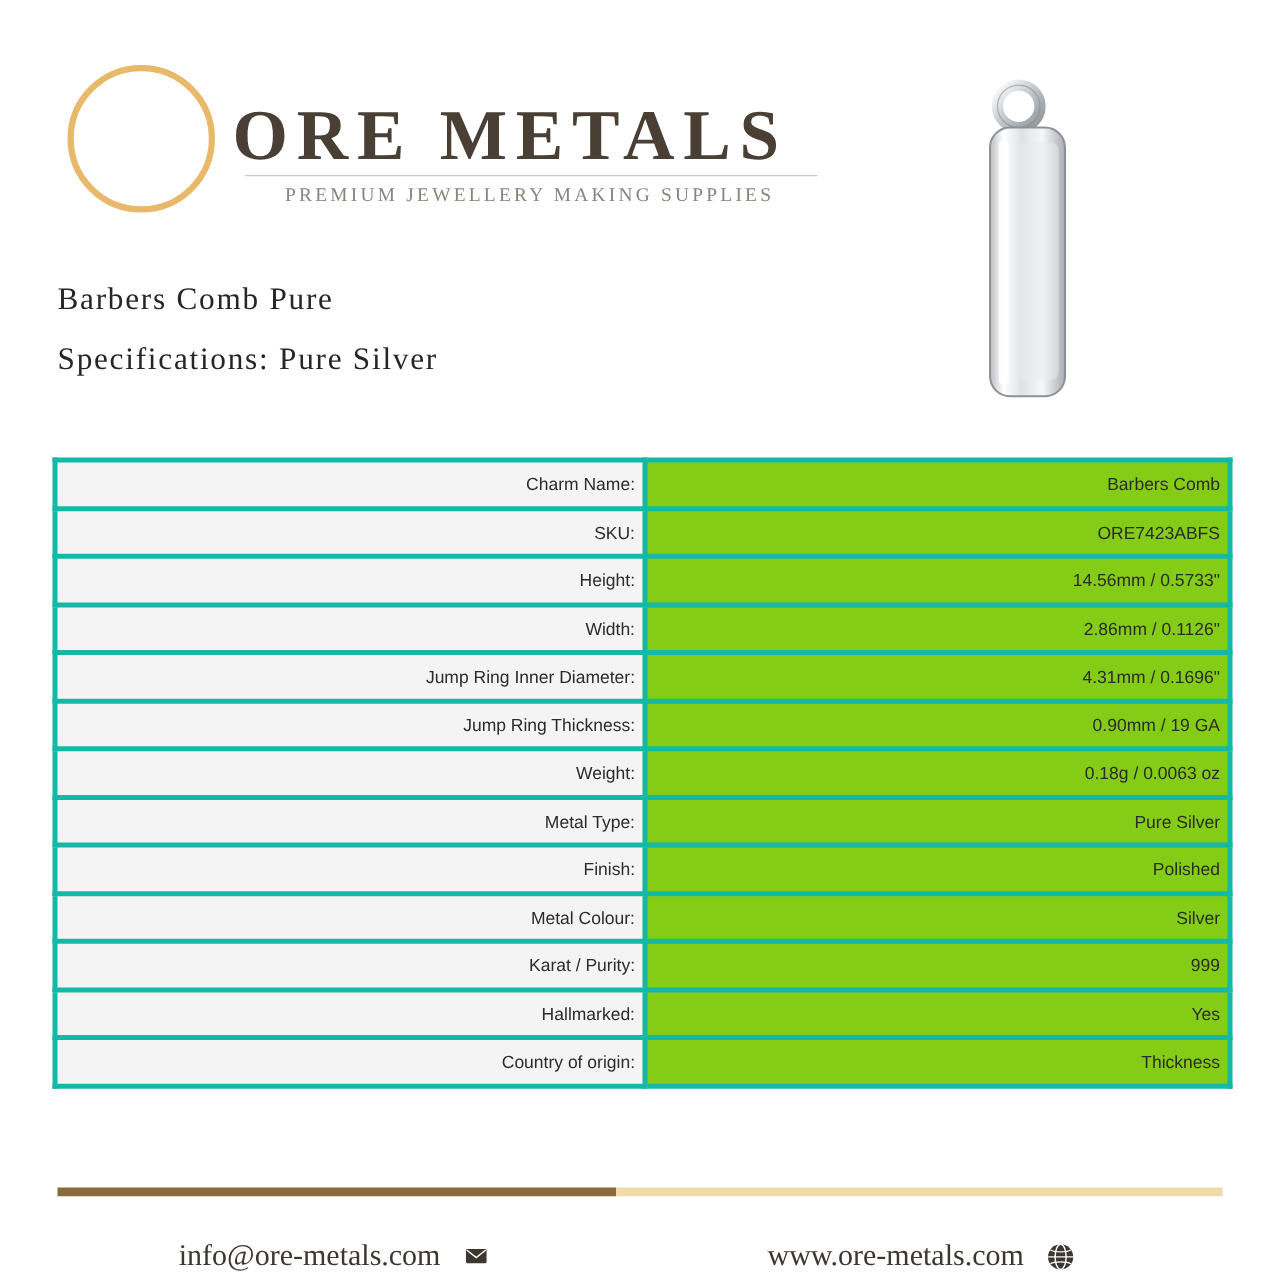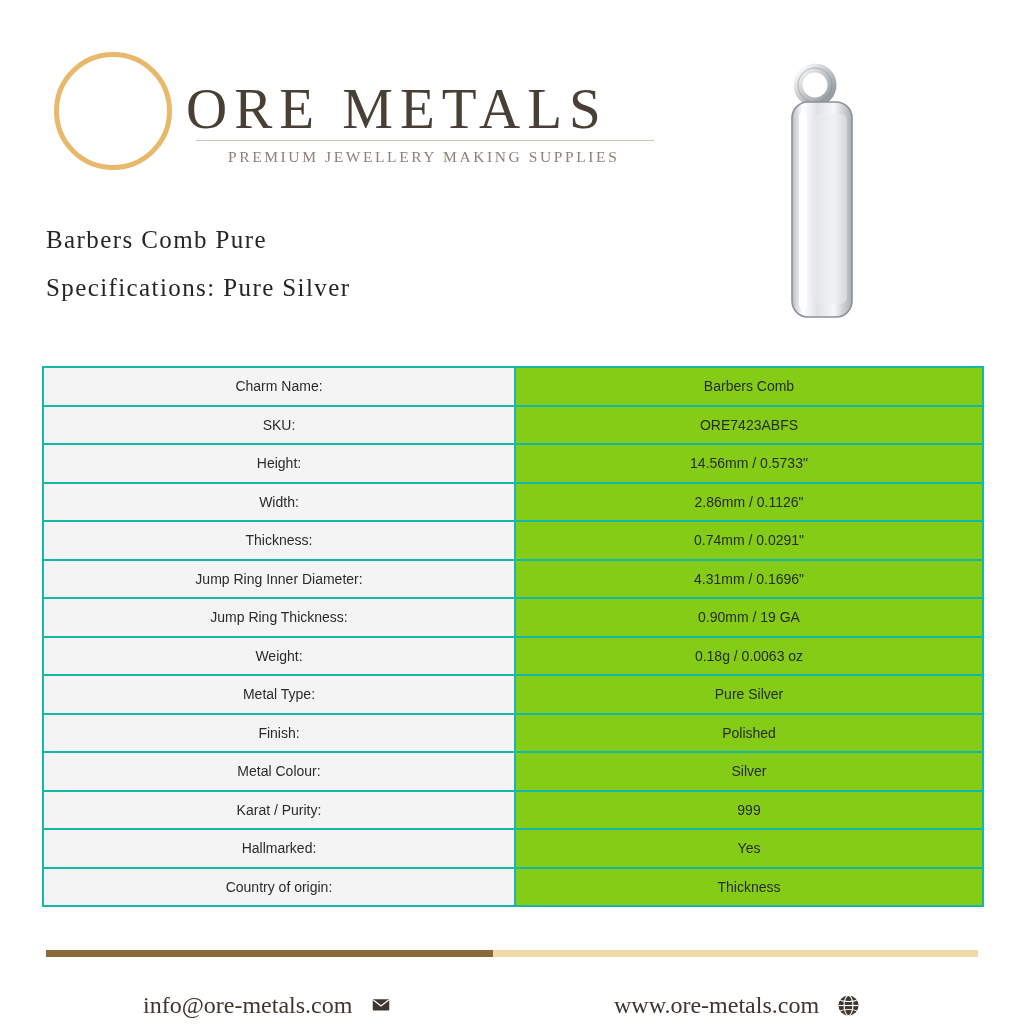--- a/index.html
+++ b/index.html
@@ -39,20 +39,21 @@
   }
   .brand-name {
     position: absolute;
     left: 140px;
     top: 48px;
     font-family: "Liberation Serif", serif;
     font-size: 57px;
     letter-spacing: 7px;
     color: #4a3f34;
     white-space: nowrap;
+    font-weight: bold;
   }
   .brand-tagline {
     position: absolute;
     left: 182px;
     top: 120px;
     font-family: "Liberation Serif", serif;
     font-size: 15.5px;
     letter-spacing: 2.6px;
     color: #8b8279;
     white-space: nowrap;
@@ -100,25 +101,25 @@
   
   .spec-table {
     position: absolute;
     left: 42px;
     top: 366px;
     width: 940px;
     border-collapse: collapse;
     table-layout: fixed;
   }
   .spec-table td {
-    border: 2px solid #14b8a6;
+    border: 4px solid #14b8a6;
     height: 38.5px;
     font-size: 14px;
     color: #2b2b2b;
-    text-align: center;
+    text-align: right;
     vertical-align: middle;
     padding: 0 6px;
   }
   .spec-table td.label {
     width: 472px;
     background: #f4f4f4;
   }
   .spec-table td.value {
     width: 468px;
     background: #84cc16;
@@ -251,24 +252,20 @@
         <td class="label">SKU:</td>
         <td class="value">ORE7423ABFS</td>
       </tr>
       <tr>
         <td class="label">Height:</td>
         <td class="value">14.56mm / 0.5733"</td>
       </tr>
       <tr>
         <td class="label">Width:</td>
         <td class="value">2.86mm / 0.1126"</td>
-      </tr>
-      <tr>
-        <td class="label">Thickness:</td>
-        <td class="value">0.74mm / 0.0291"</td>
       </tr>
       <tr>
         <td class="label">Jump Ring Inner Diameter:</td>
         <td class="value">4.31mm / 0.1696"</td>
       </tr>
       <tr>
         <td class="label">Jump Ring Thickness:</td>
         <td class="value">0.90mm / 19 GA</td>
       </tr>
       <tr>

